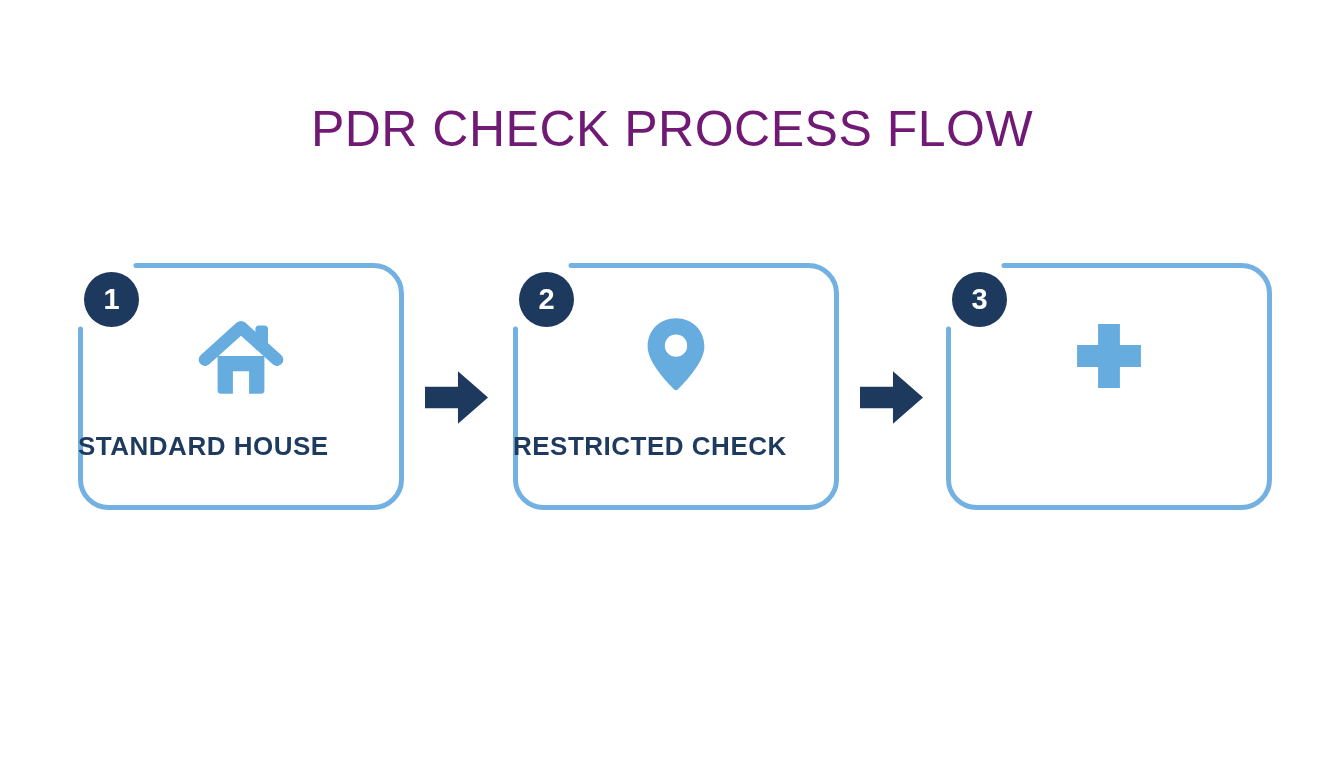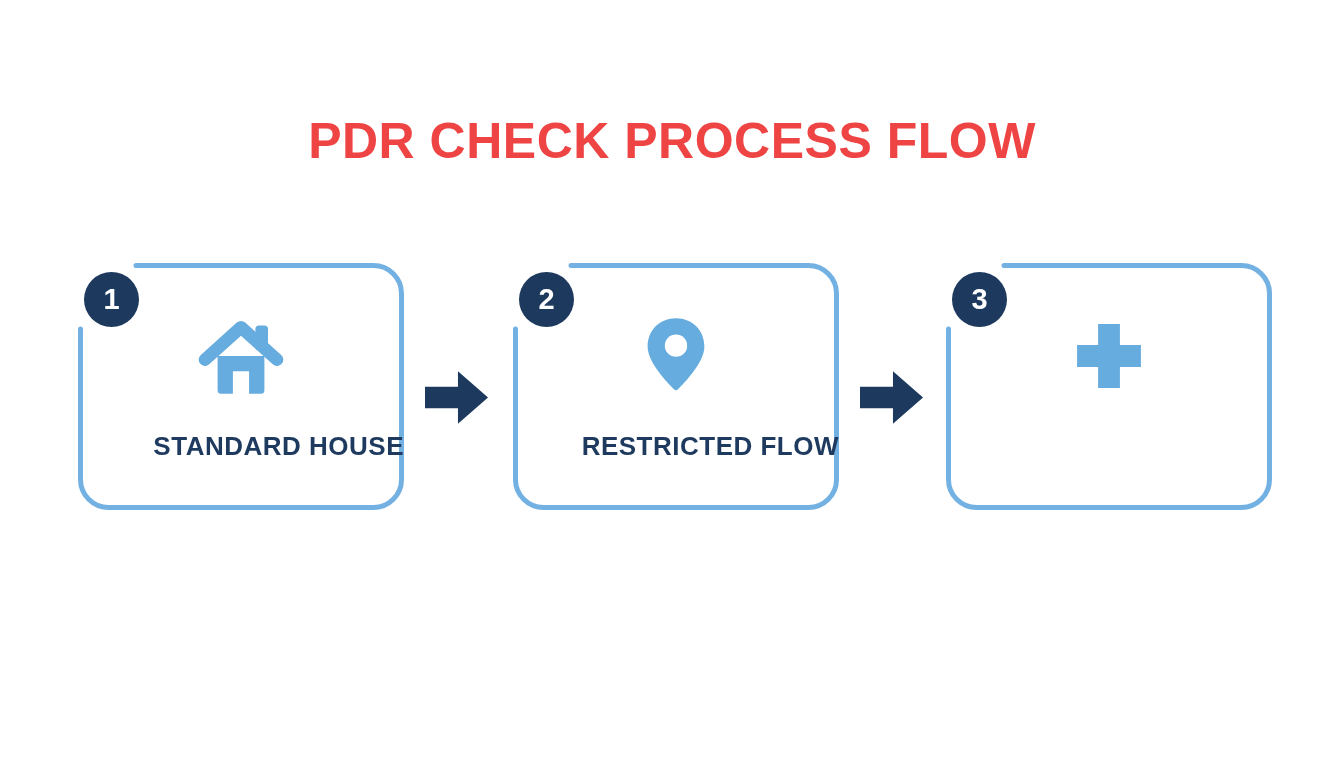--- a/index.html
+++ b/index.html
@@ -9,28 +9,28 @@
     font-family: "Liberation Sans", "DejaVu Sans", sans-serif;
     overflow: hidden;
   }
   .canvas {
     position: relative;
     width: 1344px; height: 768px;
     background: #ffffff;
   }
   .title {
     position: absolute;
-    top: 112px; left: 0;
+    top: 100px; left: 0;
     width: 100%;
     margin: 0;
     text-align: center;
     font-size: 50px;
-    font-weight: 700;
+    font-weight: 400;
     letter-spacing: 0.5px;
-    color: #ef4444;
+    color: #701a75;
   }
   .step {
     position: absolute;
     top: 263px;
     width: 326px; height: 247px;
   }
   .step-1 { left: 78px; }
   .step-2 { left: 513px; }
   .step-3 { left: 946px; }
   .box-border {
@@ -71,21 +71,21 @@
     fill: none;
     stroke: #66acdf;
     stroke-width: 14;
     stroke-linecap: round;
     stroke-linejoin: round;
   }
   .step-label {
     position: absolute;
     top: 168px; left: 0;
     width: 100%;
-    text-align: right;
+    text-align: left;
     font-size: 26px;
     font-weight: 800;
     letter-spacing: 0.5px;
     color: #1e3a5f;
   }
   .arrow {
     position: absolute;
     top: 370px;
     width: 64px; height: 55px;
   }
@@ -129,21 +129,21 @@
     </svg>
     <div class="badge">
       <span>2</span>
     </div>
     <div class="icon-wrap">
       <svg width="86" height="86" viewBox="0 0 100 100" aria-hidden="true">
         <path class="icon-blue" d="M50 6 C31 6 17 20 17 39 C17 58 41 82 48 89 C49 90.2 51 90.2 52 89 C59 82 83 58 83 39 C83 20 69 6 50 6 Z"></path>
         <circle class="icon-hole" cx="50" cy="38" r="13"></circle>
       </svg>
     </div>
-    <div class="step-label">RESTRICTED FLOW</div>
+    <div class="step-label">RESTRICTED CHECK</div>
   </div>
 
   <div class="arrow arrow-2">
     <svg width="64" height="55" viewBox="0 0 66 56" aria-hidden="true">
       <path d="M0 17 H34 V1 L65 28 L34 55 V39 H0 Z"></path>
     </svg>
   </div>
 
   <div class="step step-3">
     <svg class="box-border" viewBox="0 0 326 247" aria-hidden="true">

